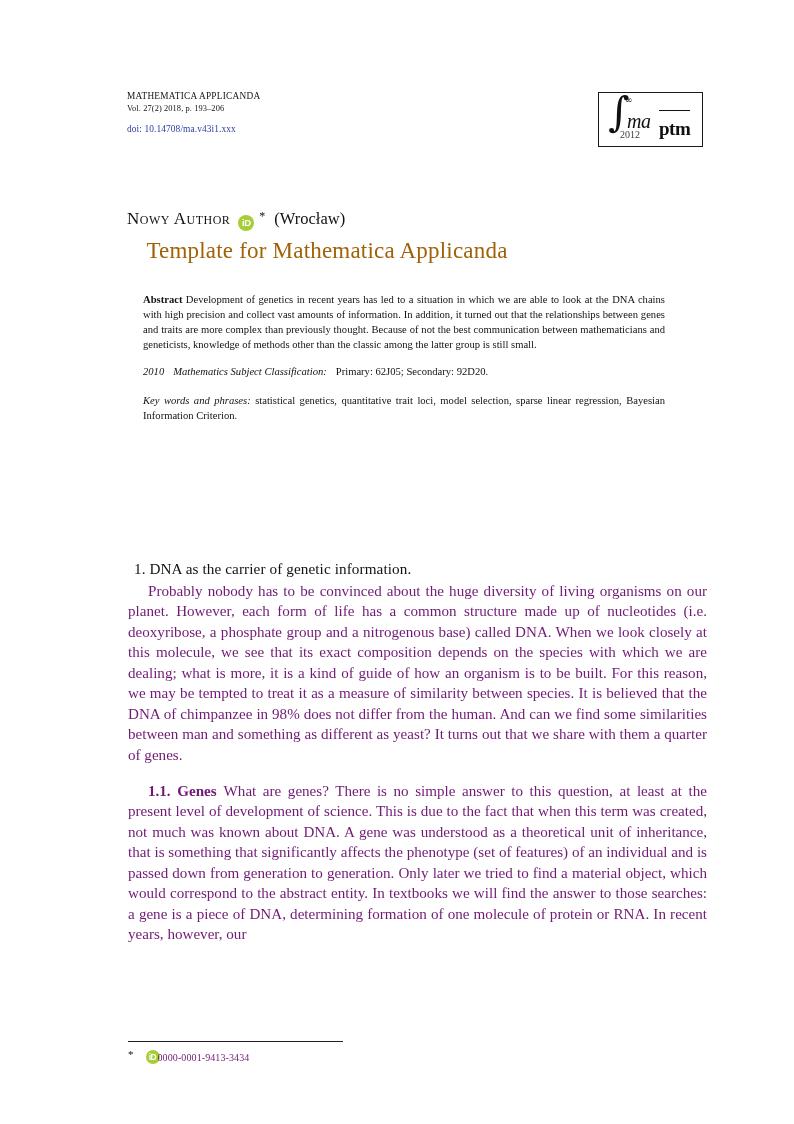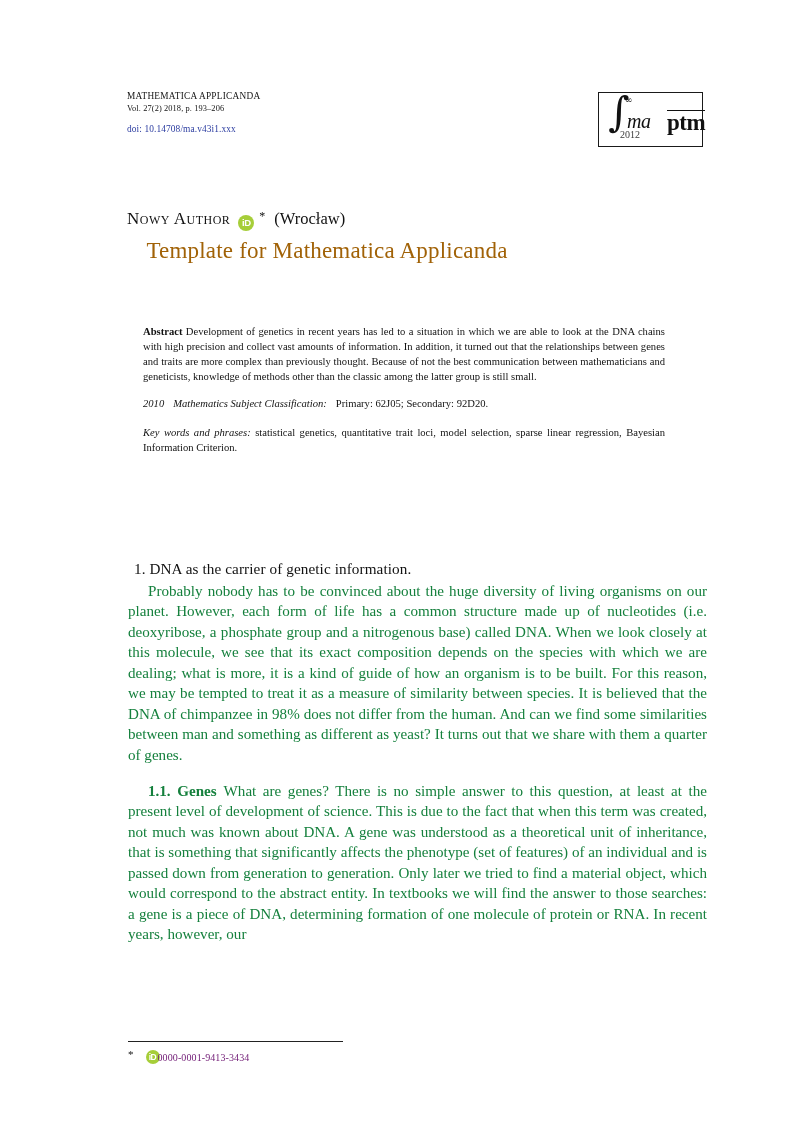--- a/index.html
+++ b/index.html
@@ -88,29 +88,29 @@
     left: 28px;
     top: 17px;
     font-size: 20px;
     font-style: italic;
     font-family: "Liberation Serif", serif;
     color: #111;
     letter-spacing: -0.4px;
   }
   .logo-ptm {
     position: absolute;
-    left: 68px;
+    left: 60px;
     top: 17px;
-    font-size: 23px;
+    font-size: 19px;
     font-weight: bold;
     font-family: "Liberation Serif", serif;
     color: #111;
     letter-spacing: -0.5px;
     border-top: 1.3px solid #111;
-    padding-top: 0px;
+    padding-top: 8px;
     line-height: 1.08;
   }
   .logo-year {
     position: absolute;
     left: 21px;
     top: 36px;
     font-size: 10px;
     color: #3a3a3a;
     font-family: "Liberation Serif", serif;
   }
@@ -169,21 +169,21 @@
     font-size: 23px;
     color: #a16207;
     letter-spacing: 0.2px;
     font-family: "Liberation Serif", serif;
   }
 
   
   .abstract-block {
     position: absolute;
     left: 143px;
-    top: 324px;
+    top: 292px;
     width: 522px;
     font-size: 10.6px;
     line-height: 1.42;
     color: #111;
     text-align: justify;
   }
   .abstract-block .abs-label {
     font-weight: bold;
   }
   .msc-line {
@@ -221,21 +221,21 @@
     color: #111;
     margin: 0 0 3px 6px;
     letter-spacing: 0.1px;
   }
   .body-par {
     font-size: 15.1px;
     line-height: 1.355;
     text-align: justify;
     text-indent: 20px;
     margin: 0;
-    color: #15803d;
+    color: #701a75;
     hyphens: none;
   }
   .subsection-par {
     margin-top: 16px;
   }
   .subsection-head {
     font-weight: bold;
     margin-top: 44px;
   }
   .sub-gap {

